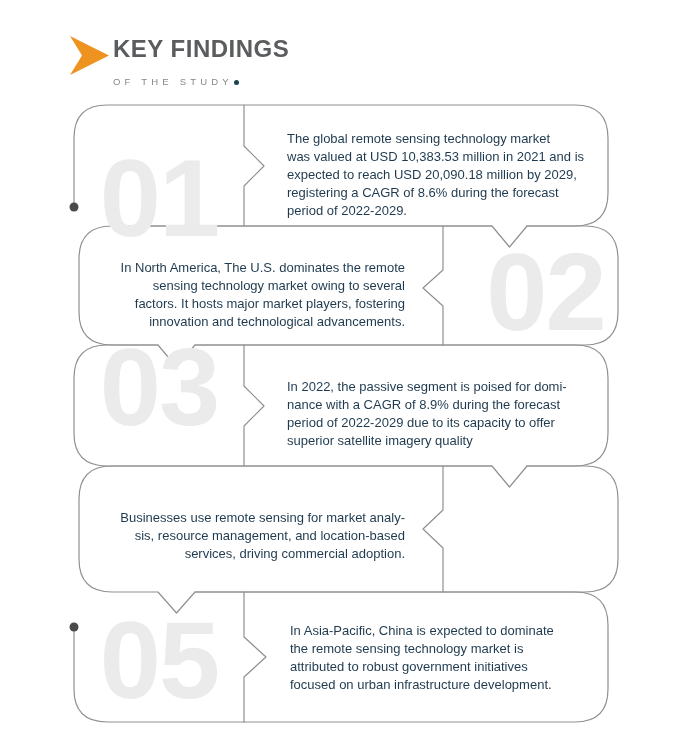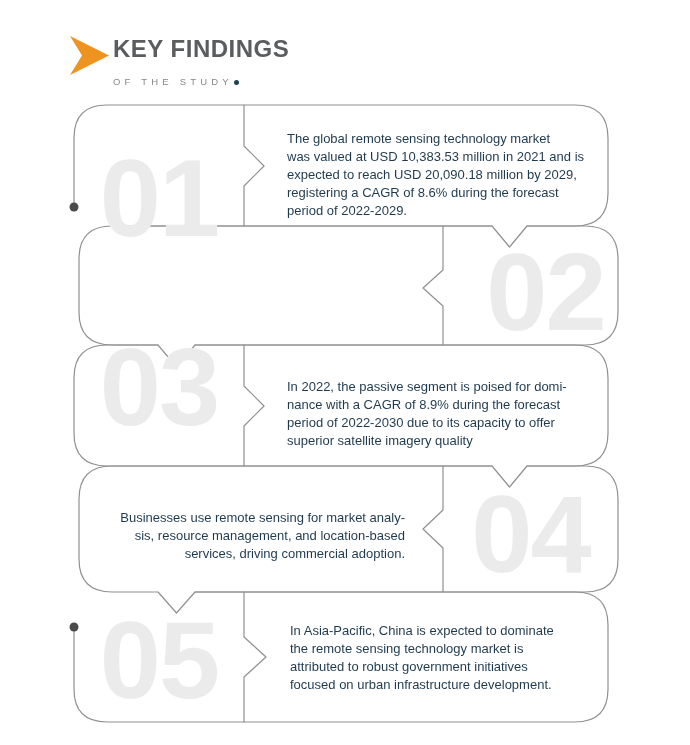--- a/index.html
+++ b/index.html
@@ -82,31 +82,34 @@
     <path class="outline" d="M443,466 L443,510 L423,529 L443,548 L443,592"></path>
 
     <path class="outline" d="M195,592 L575,592 Q608,592 608,625 L608,689 Q608,722 575,722 L107,722 Q74,722 74,689 L74,627"></path>
     <path class="outline" d="M244,592 L244,637 L266,657 L244,677 L244,722"></path>
     <circle class="dotmark" cx="74" cy="627" r="4.5"></circle>
   </svg>
 
   <div class="num pos-n0">01</div>
   <div class="num pos-n1">02</div>
   <div class="num pos-n2">03</div>
-  <div class="num pos-n3">04</div>
   <div class="num pos-n4">05</div>
 
   <div class="txt pos-t0">The global remote sensing technology market
 was valued at USD 10,383.53 million in 2021 and is
 expected to reach USD 20,090.18 million by 2029,
 registering a CAGR of 8.6% during the forecast
 period of 2022-2029.</div>
+  <div class="txt pos-t1">In North America, The U.S. dominates the remote
+sensing technology market owing to several
+factors. It hosts major market players, fostering
+innovation and technological advancements.</div>
   <div class="txt pos-t2">In 2022, the passive segment is poised for domi-
 nance with a CAGR of 8.9% during the forecast
-period of 2022-2030 due to its capacity to offer
+period of 2022-2029 due to its capacity to offer
 superior satellite imagery quality</div>
   <div class="txt pos-t4">In Asia-Pacific, China is expected to dominate
 the remote sensing technology market is
 attributed to robust government initiatives
 focused on urban infrastructure development.</div>
   <div class="txt pos-t3">Businesses use remote sensing for market analy-
 sis, resource management, and location-based
 services, driving commercial adoption.</div>
 
 </div>

